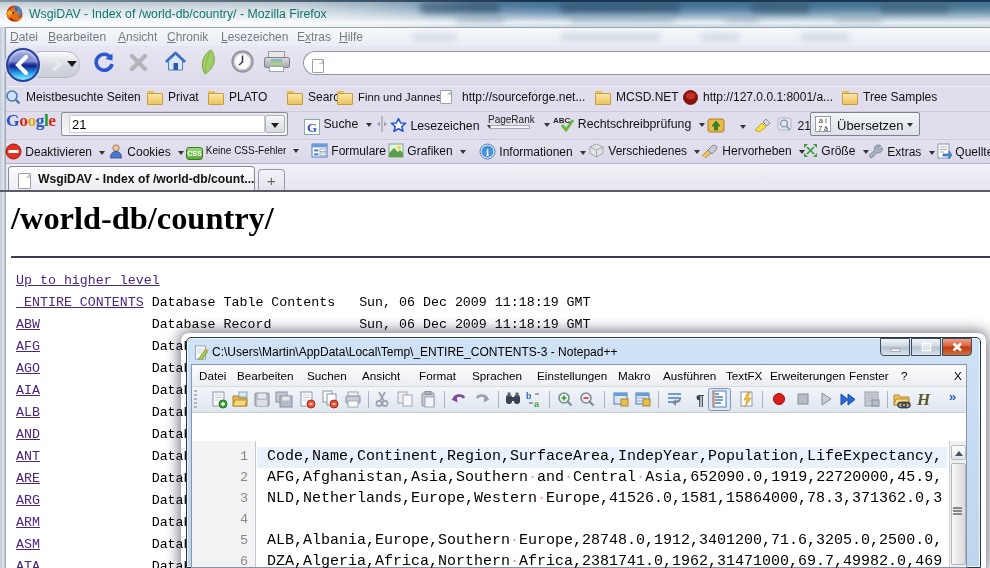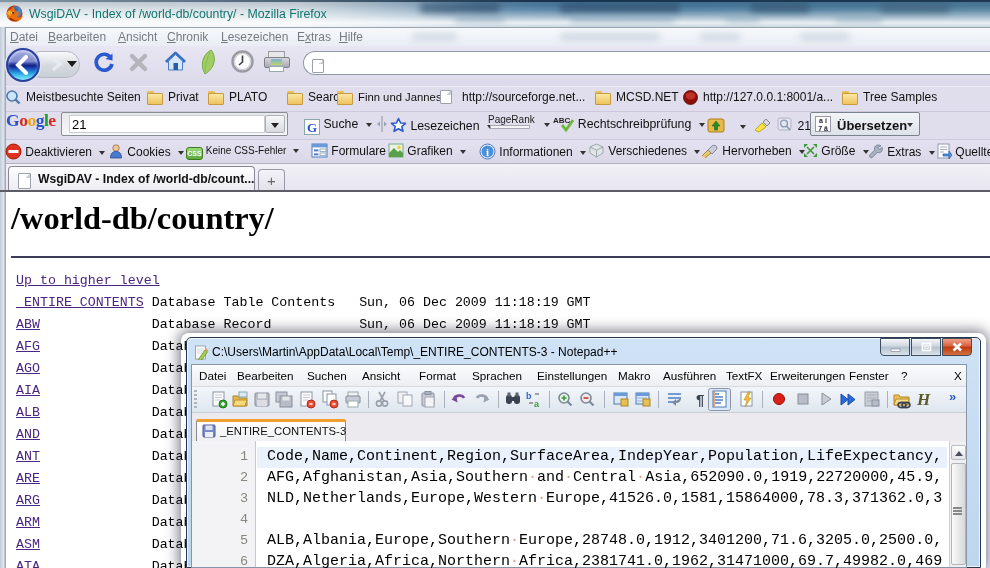--- a/index.html
+++ b/index.html
@@ -278,21 +278,21 @@
     </svg> <span class="caret" style="margin-left:12px;"></span></div>
 <div class="gitem" style="left:753px;"><svg width="19" height="16" viewBox="0 0 19 16" style="vertical-align:-3px;">
       <path d="M2 13 L9 6 L13 10 L6 15 Z" fill="#f8e048" stroke="#c8a818" stroke-width="1"></path>
       <path d="M10 5 L13 2 L17 6 L14 9 Z" fill="#d8d8e0" stroke="#888" stroke-width="1"></path>
     </svg></div>
 <div class="gitem" style="left:777px;"><svg width="17" height="16" viewBox="0 0 17 16" style="vertical-align:-3px;">
       <rect x="1" y="1" width="13" height="12" rx="2" fill="#e4e8f0" stroke="#aab" opacity=".8"></rect>
       <circle cx="7" cy="6.5" r="3.4" fill="none" stroke="#8a9ab4" stroke-width="1.4"></circle>
       <path d="M9.5 9 L13 13" stroke="#8a9ab4" stroke-width="1.8"></path>
     </svg> 21</div>
-<div class="abs" style="left:810px;top:112px;width:110px;height:24px;border:1px solid #7a828e;background:linear-gradient(to bottom,#f2f4f7,#dde2e9);border-radius:2px;font-weight:bold;">
+<div class="abs" style="left:810px;top:112px;width:110px;height:24px;border:1px solid #7a828e;background:linear-gradient(to bottom,#f2f4f7,#dde2e9);border-radius:2px;">
   <span style="position:absolute;left:4px;top:3px;width:16px;height:16px;border:1px solid #99a;background:#fff;font-size:7px;line-height:8px;text-align:center;color:#223;">a í<br>7 ä</span>
   <span style="position:absolute;left:26px;top:5px;font-size:13px;color:#111;">Übersetzen</span>
   <span class="caret" style="position:absolute;right:6px;top:10px;"></span>
 </div>
 
 <div class="devitem" style="left:5px;"><svg width="17" height="17" viewBox="0 0 17 17" style="vertical-align:-4px;">
       <circle cx="8.5" cy="8.5" r="7.5" fill="#e03020" stroke="#a01808"></circle>
       <rect x="3.5" y="7" width="10" height="3" fill="#fff"></rect>
     </svg> Deaktivieren <span class="caret"></span></div>
 <div class="devitem" style="left:108px;"><svg width="16" height="16" viewBox="0 0 16 16" style="vertical-align:-3px;">
@@ -546,30 +546,20 @@
         <span class="tsep" style="left:695px;"></span>
         <span class="ticn" style="left:701px;"><svg width="18" height="19" viewBox="0 0 18 19">
             <path d="M1 5 L6 5 L7 7 L16 7 L16 15 L1 15 Z" fill="#f0c050" stroke="#b08830"></path>
             <path d="M3 9 L16 9 L14.5 15 L1 15 Z" fill="#f8dc88" stroke="#b89038"></path>
             <ellipse cx="9" cy="15" rx="4" ry="2.6" fill="none" stroke="#3a4250" stroke-width="1.6"></ellipse>
             <ellipse cx="13" cy="15" rx="4" ry="2.6" fill="none" stroke="#3a4250" stroke-width="1.6"></ellipse>
           </svg></span>
         <span class="ticn" style="left:725px;"><span style="font-family:'Liberation Serif',serif;font-style:italic;font-weight:bold;font-size:17px;color:#5a5a2a;position:relative;top:0px;">H</span></span>
         <span style="position:absolute;left:757px;top:2px;color:#2a5ad0;font-weight:bold;font-size:13px;letter-spacing:-2px;">»</span>
       </div>
-    <div id="npp-tabbar">
-      <div id="npp-tab">
-        <span class="save-ic"><svg width="14" height="14" viewBox="0 0 14 14">
-              <rect x="1" y="1" width="12" height="12" rx="1" fill="#7a88c8" stroke="#4a5a9a"></rect>
-              <rect x="3.5" y="1.5" width="7" height="4.5" fill="#dce4f0"></rect>
-              <rect x="3" y="8" width="8" height="5" fill="#eceef4"></rect>
-            </svg></span>
-        <span class="tname">_ENTIRE_CONTENTS-3</span>
-      </div>
-    </div>
     <div id="npp-tabline"></div>
     <div id="npp-edit">
       <div id="npp-gutter"></div>
       <div id="npp-hl"></div>
       <div class="lnum" style="top:8px;">1</div>
       <div class="lnum" style="top:29px;">2</div>
       <div class="lnum" style="top:50px;">3</div>
       <div class="lnum" style="top:71px;">4</div>
       <div class="lnum" style="top:92px;">5</div>
       <div class="lnum" style="top:113px;">6</div>

